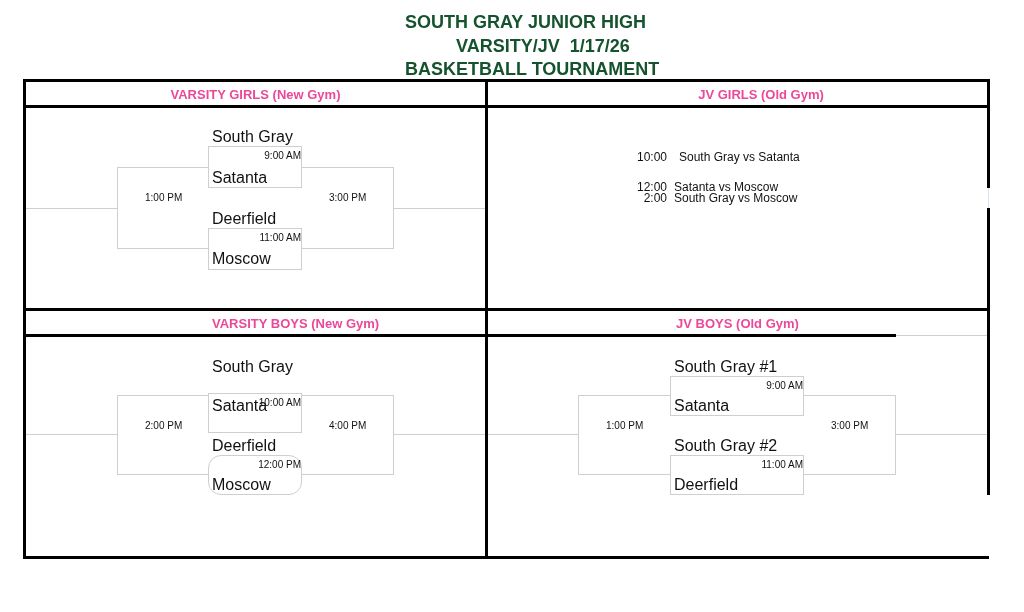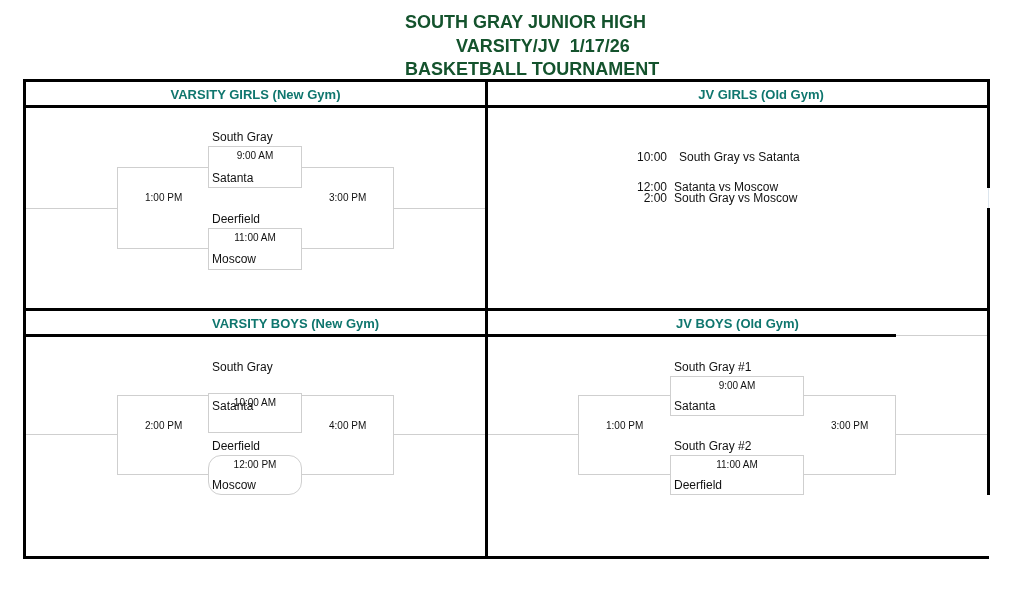--- a/index.html
+++ b/index.html
@@ -3,25 +3,25 @@
 <meta charset="utf-8">
 <style>
   html, body { margin: 0; padding: 0; background: #ffffff; }
   body { width: 1024px; height: 612px; position: relative; overflow: hidden;
          font-family: "Liberation Sans", sans-serif; color: #111; }
   .abs { position: absolute; }
   .title-line { position: absolute; font-weight: bold; font-size: 18px; line-height: 20px; color: #14532d; white-space: pre; }
   .hline { position: absolute; background: #000; }
   .vline { position: absolute; background: #000; }
   .gline { position: absolute; background: #cfcfcf; }
-  .sec-header { position: absolute; font-weight: bold; font-size: 13px; text-align: center; color: #0f766e; line-height: 16px; }
-  .team { position: absolute; font-size: 12px; color: #111; line-height: 14px; white-space: nowrap; }
+  .sec-header { position: absolute; font-weight: bold; font-size: 13px; text-align: center; color: #ec4899; line-height: 16px; }
+  .team { position: absolute; font-size: 16px; color: #111; line-height: 14px; white-space: nowrap; }
   .gamebox { position: absolute; border: 1px solid #cfcfcf; box-sizing: border-box; background: #fff; }
   .time { position: absolute; font-size: 10px; color: #111; line-height: 12px; white-space: nowrap; }
-  .boxtime { position: absolute; font-size: 10px; color: #111; line-height: 12px; text-align: center; left: 0; right: 0; top: 3px; }
+  .boxtime { position: absolute; font-size: 10px; color: #111; line-height: 12px; text-align: right; left: 0; right: 0; top: 3px; }
   .sched-row { position: absolute; font-size: 12px; line-height: 14px; color: #111; white-space: nowrap; }
   .sched-time { display: inline-block; text-align: right; }
 </style>
 </head>
 <body>
 
 <div class="title-line" style="left:405px; top:12px;">SOUTH GRAY JUNIOR HIGH</div>
 <div class="title-line" style="left:456px; top:36px;">VARSITY/JV  1/17/26</div>
 <div class="title-line" style="left:405px; top:59px;">BASKETBALL TOURNAMENT</div>
 

